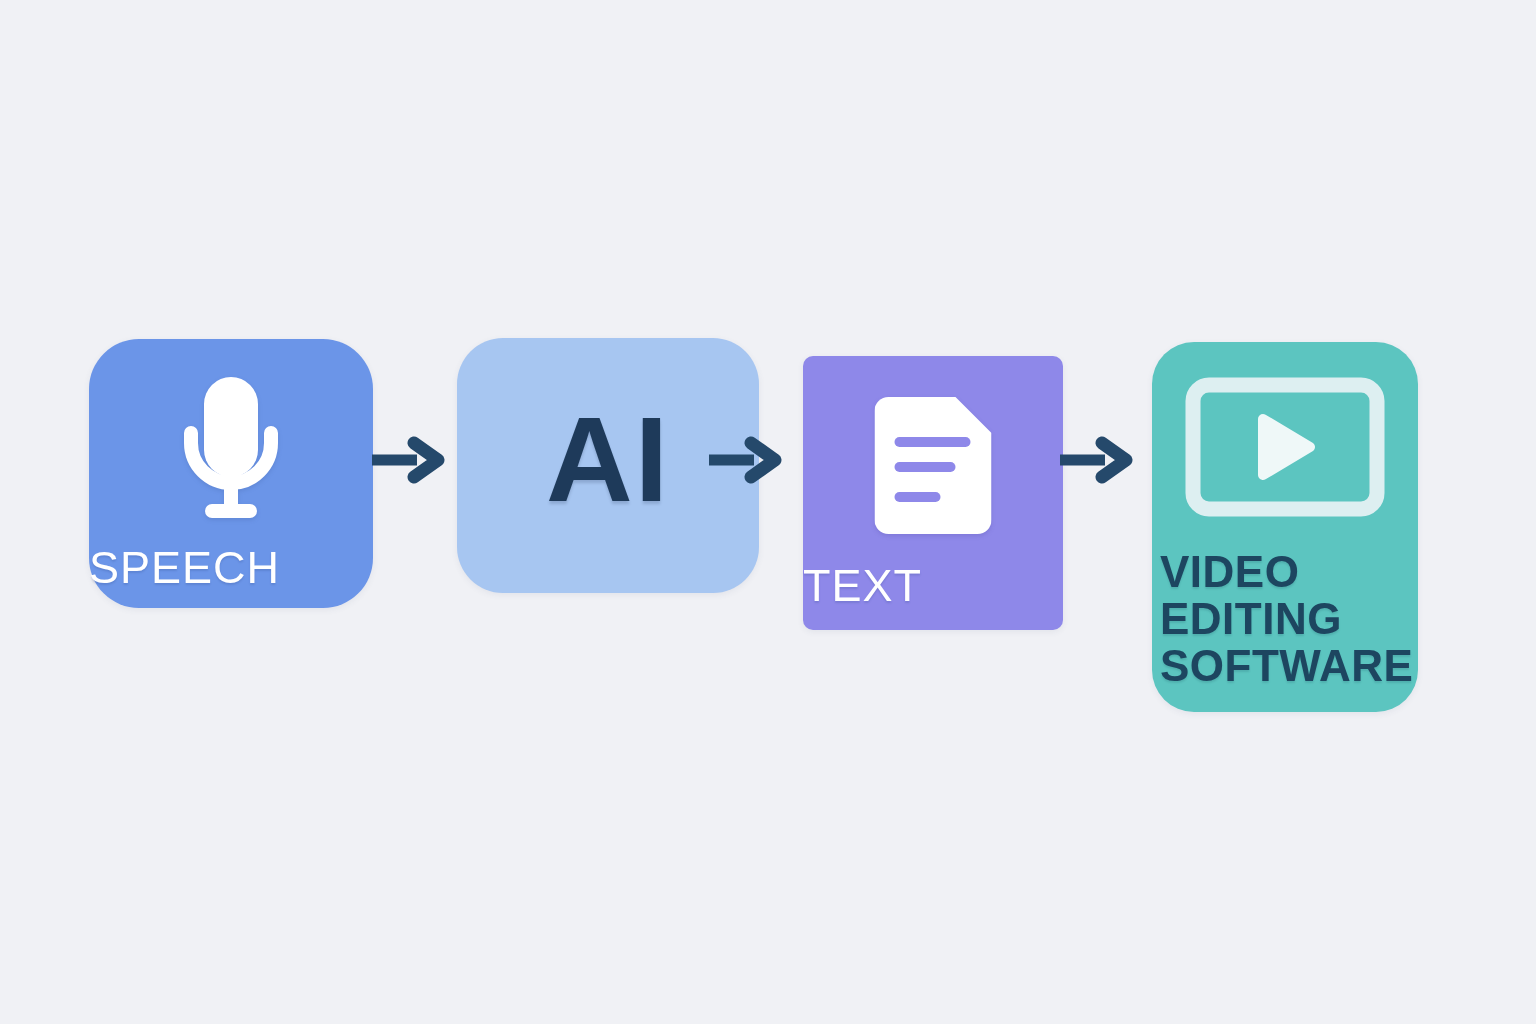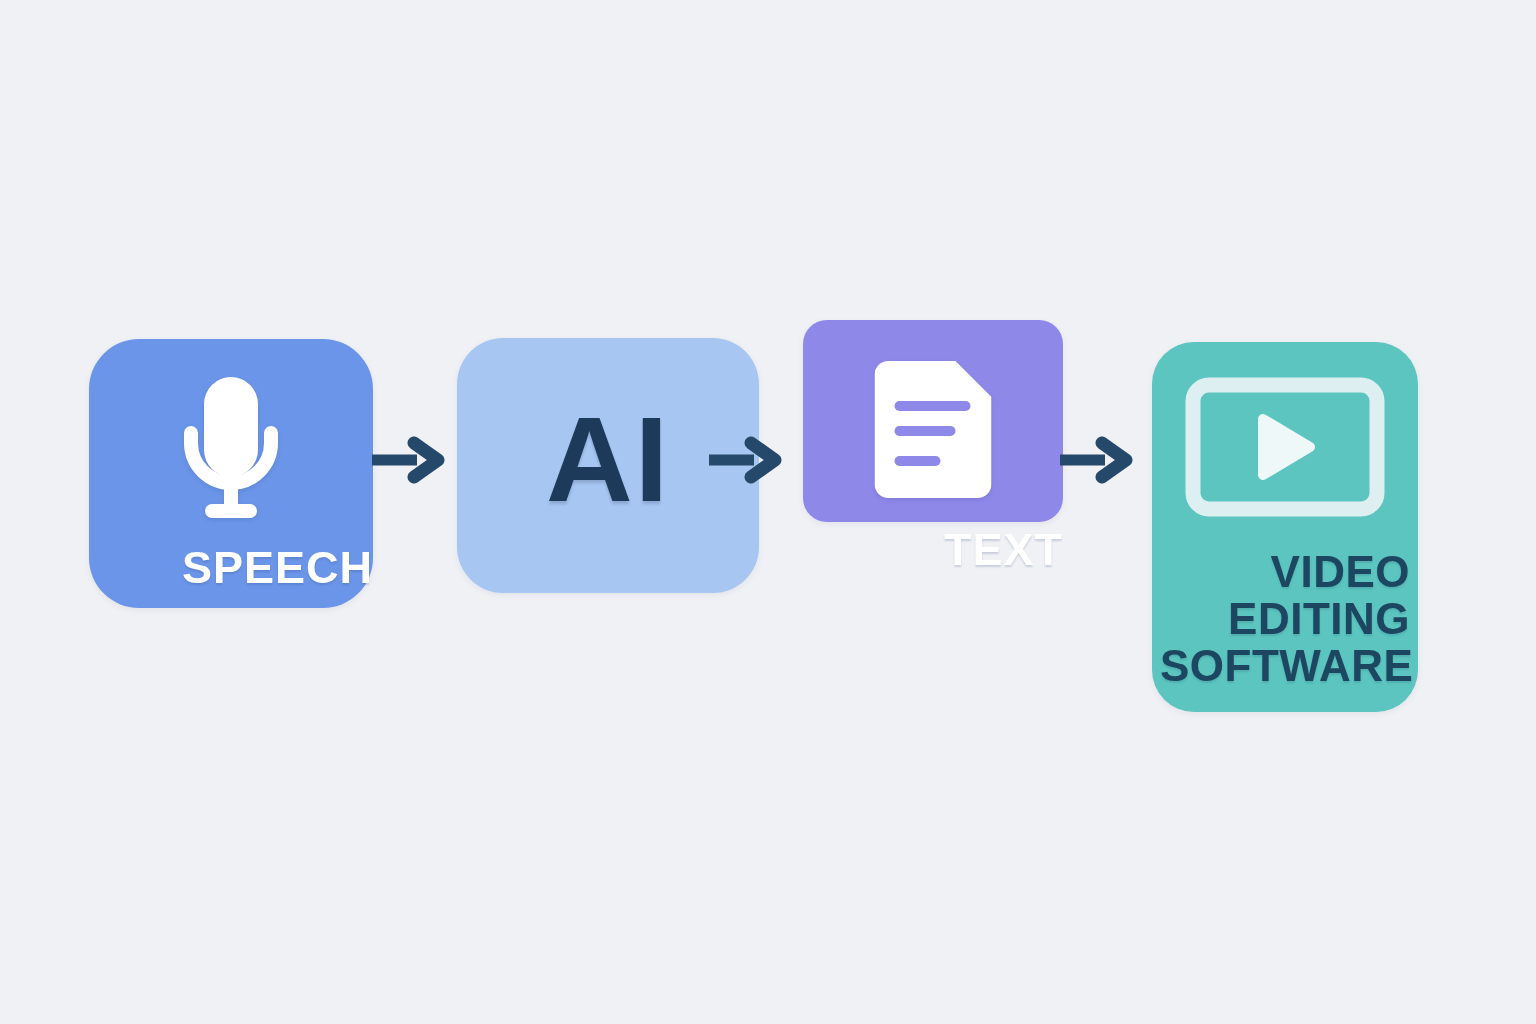--- a/index.html
+++ b/index.html
@@ -38,23 +38,23 @@
     background: var(--node-speech);
     border-radius: 50px;
   }
   .node-ai {
     left: 457px; top: 338px; width: 302px; height: 255px;
     background: var(--node-ai);
     border-radius: 46px;
     display: flex; align-items: center; justify-content: center;
   }
   .node-text {
-    left: 803px; top: 320px; width: 260px; height: 202px;
+    left: 803px; top: 356px; width: 260px; height: 274px;
     background: var(--node-text);
-    border-radius: 24px;
+    border-radius: 10px;
   }
   .node-video {
     left: 1152px; top: 342px; width: 266px; height: 370px;
     background: var(--node-video);
     border-radius: 42px;
   }
 
   .icon-mic {
     position: absolute;
     left: 50%; top: 38px;
@@ -72,23 +72,23 @@
   .icon-video {
     position: absolute;
     left: 50%; top: 35px;
     transform: translateX(-50%);
     width: 200px; height: 140px;
   }
 
   .node-label {
     position: absolute;
     left: 0; right: 0;
-    text-align: right;
+    text-align: left;
     color: var(--icon-white);
-    font-weight: 700;
+    font-weight: 400;
     font-size: 45px;
     letter-spacing: 1px;
     text-shadow: 0 2px 2px rgba(43,72,133,0.2);
     white-space: nowrap;
   }
   .node-speech .node-label { top: 203px; }
   .node-text .node-label { top: 204px; }
 
   .ai-label {
     color: var(--ink-navy);
@@ -97,21 +97,21 @@
     letter-spacing: 2px;
     transform: translateY(-7px);
     text-shadow: 0 3px 3px rgba(20,40,70,0.18);
   }
 
   .video-label {
     position: absolute;
     left: 50%; top: 206px;
     transform: translateX(-50%);
     width: 250px;
-    text-align: right;
+    text-align: left;
     color: var(--ink-video);
     font-weight: 700;
     font-size: 44px;
     line-height: 47px;
     letter-spacing: 0.5px;
     text-shadow: 0 2px 2px rgba(15,60,75,0.15);
   }
 
   .connector {
     position: absolute;

